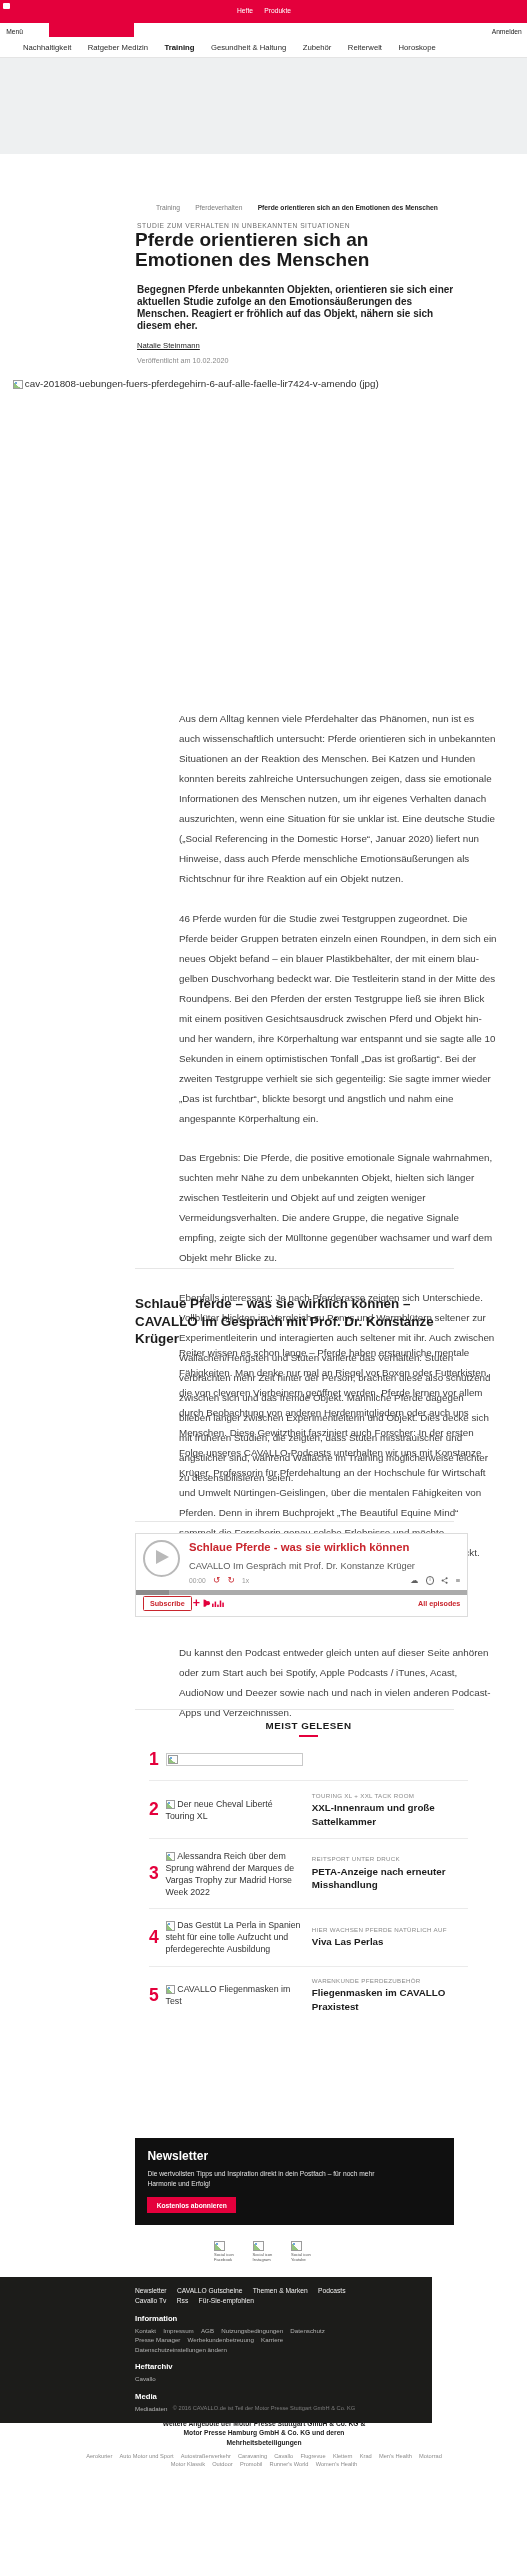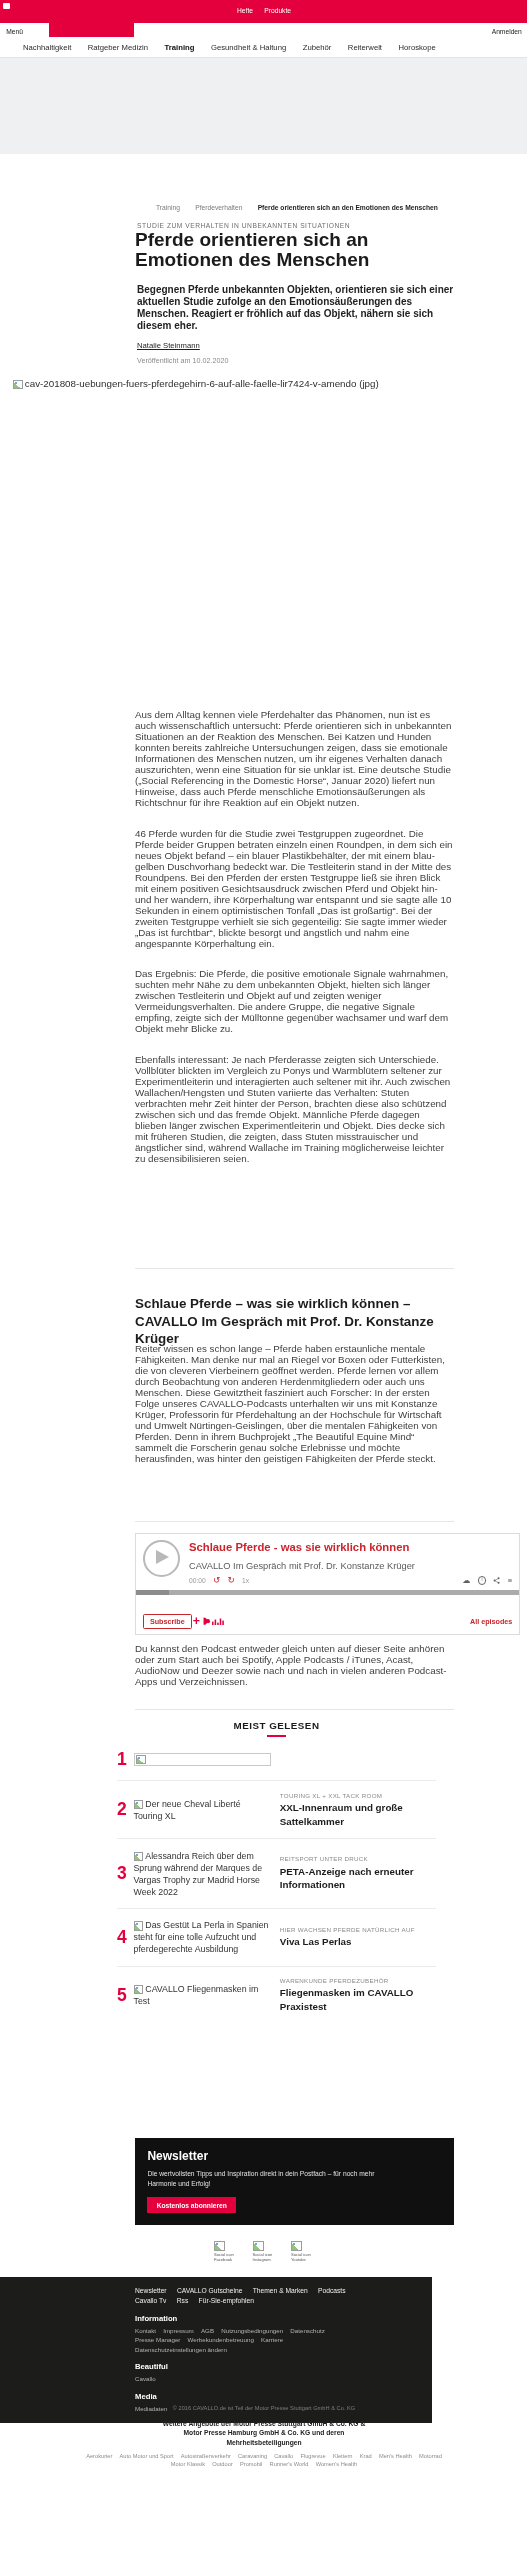--- a/index.html
+++ b/index.html
@@ -40,55 +40,55 @@
   .pubdate{position:absolute;top:356px;left:137px;font-size:7.2px;color:#8b8b8b;}
 
   
   .bimg{display:inline-block;width:7.7px;height:7.2px;border:0.5px solid #9c9c9c;background-color:#fdfdfd;
         background-image:radial-gradient(circle at 2.1px 2.1px,#6fa8dc 0 1px,transparent 1.3px),
         linear-gradient(to top right,#93c47d 38%,transparent 39%);
         vertical-align:middle;margin-right:2.1px;flex:0 0 auto;}
   .hero{position:absolute;top:378px;left:13px;width:502px;font-size:9.8px;color:#2f2f2f;}
 
   
-  .body-copy{font-size:9.8px;line-height:11px;color:#3f3f3f;}
+  .body-copy{font-size:9.8px;line-height:20px;color:#3f3f3f;margin-left:44px;}
   .body-copy p{margin:0 0 19.6px 0;}
   .sec-body1{position:absolute;top:709px;left:135px;width:319px;}
   .hr{position:absolute;left:135px;width:319px;border-top:0.5px solid #e6e6e6;height:0;}
   .hr1{top:1268px;} .hr2{top:1521px;} .hr3{top:1709px;}
   .subheading{position:absolute;top:1295px;left:135px;width:322px;font-size:13.4px;line-height:17.5px;font-weight:bold;color:#1d1d1d;}
   .sec-p5{position:absolute;top:1343px;left:135px;width:319px;}
   .sec-p6{position:absolute;top:1643px;left:135px;width:319px;}
 
   
-  .pod-card{position:absolute;top:1533px;left:135px;width:385px;box-sizing:border-box;border:0.5px solid #dcdcdc;background:#fff;padding:6.2px 6.7px 5.2px 6.7px;}
+  .pod-card{position:absolute;top:1533px;left:135px;width:333px;box-sizing:border-box;border:0.5px solid #dcdcdc;background:#fff;padding:6.2px 6.7px 5.2px 6.7px;}
   .pod-top{display:flex;}
   .pod-play{width:37px;height:37px;border:2.6px solid #b9b9b9;border-radius:50%;box-sizing:border-box;position:relative;flex:0 0 auto;}
   .pod-play .tri{position:absolute;left:11.3px;top:8.2px;width:0;height:0;border-left:13.4px solid #b9b9b9;border-top:7.7px solid transparent;border-bottom:7.7px solid transparent;}
   .pod-main{padding-left:9.3px;flex:1;}
   .pod-title{font-size:11.3px;font-weight:bold;color:#c9252d;margin-top:1px;}
   .pod-sub{font-size:9.3px;color:#5a5a5a;margin-top:8px;}
   .pod-controls{display:flex;align-items:center;gap:7.2px;margin-top:4.1px;font-size:6.7px;color:#999;}
   .ctl-rew::before{content:"↺";color:#c9252d;font-size:8.8px;}
   .ctl-fwd::before{content:"↻";color:#c9252d;font-size:8.8px;}
   .ctl-cloud::before{content:"☁";color:#616161;font-size:8.2px;}
   .ctl-info{display:inline-block;width:6.7px;height:6.7px;border:0.5px solid #666;border-radius:50%;color:#666;font-size:4.6px;line-height:6.7px;text-align:center;}
   .ctl-info::before{content:"i";}
   .ctl-list::before{content:"≡";color:#616161;font-size:7.7px;}
   .ctl-spacer{flex:1;}
   .pod-progress{height:4.1px;background:#ababab;margin:5.2px -6.7px 0 -6.7px;position:relative;}
   .pod-buffer{position:absolute;left:0;top:0;height:4.1px;width:33px;background:#8c8c8c;}
-  .pod-bottom{display:flex;align-items:center;gap:1px;padding-top:19px;}
+  .pod-bottom{display:flex;align-items:center;gap:1px;padding-top:1px;}
   .sub-btn{border:0.5px solid #c9252d;color:#c9252d;font-size:7.2px;font-weight:bold;padding:2.1px 6.2px;border-radius:1.5px;background:#fff;}
   .plus-ic{color:#e2003c;font-size:12.4px;font-weight:bold;line-height:10.3px;}
   .plus-ic::before{content:"+";}
   .all-eps{margin-left:auto;color:#c9252d;font-size:7.2px;font-weight:bold;}
 
   
-  .most-read{position:absolute;top:1720px;left:117px;width:319px;}
+  .most-read{position:absolute;top:1720px;left:149px;width:319px;}
   .mr-head{text-align:center;font-size:9.8px;font-weight:bold;letter-spacing:0.5px;color:#1b1b1b;}
   .mr-underline{width:18.5px;height:2.1px;background:#e4003c;margin:3.6px auto 2.1px auto;}
   .mr-item{display:flex;align-items:center;padding:10.3px 0;border-bottom:0.5px solid #ebebeb;}
   .mr-item:last-child{border-bottom:none;}
   .mr-num{width:16.5px;flex:0 0 auto;font-size:17.5px;font-weight:bold;color:#e4003c;}
   .mr-media{width:137px;flex:0 0 auto;font-size:8.8px;line-height:12px;color:#333;}
   .mr-media .frame{border:0.5px solid #c9c9c9;height:11.3px;display:flex;align-items:center;padding-left:1.5px;}
   .mr-text{padding-left:9.3px;}
   .mr-kicker{font-size:6.2px;letter-spacing:0.3px;color:#8a8a8a;margin-bottom:2.6px;}
   .mr-title{font-size:9.8px;line-height:13.4px;font-weight:bold;color:#1d1d1d;}
@@ -253,21 +253,21 @@
       </div>
     </div>
 
     <div class="mr-item">
       <div class="mr-num">3</div>
       <div class="mr-media">
         <span class="bimg"></span><span>Alessandra Reich über dem Sprung während der Marques de Vargas Trophy zur Madrid Horse Week 2022</span>
       </div>
       <div class="mr-text">
         <div class="mr-kicker">REITSPORT UNTER DRUCK</div>
-        <div class="mr-title">PETA-Anzeige nach erneuter Informationen</div>
+        <div class="mr-title">PETA-Anzeige nach erneuter Misshandlung</div>
       </div>
     </div>
 
     <div class="mr-item">
       <div class="mr-num">4</div>
       <div class="mr-media">
         <span class="bimg"></span><span>Das Gestüt La Perla in Spanien steht für eine tolle Aufzucht und pferdegerechte Ausbildung</span>
       </div>
       <div class="mr-text">
         <div class="mr-kicker">HIER WACHSEN PFERDE NATÜRLICH AUF</div>
@@ -314,21 +314,21 @@
       <a>Kontakt</a>
       <a>Impressum</a>
       <a>AGB</a>
       <a>Nutzungsbedingungen</a>
       <a>Datenschutz</a>
       <a>Presse Manager</a>
       <a>Werbekundenbetreuung</a>
       <a>Karriere</a>
       <a>Datenschutzeinstellungen ändern</a>
     </div>
-    <div class="df-head">Beautiful</div>
+    <div class="df-head">Heftarchiv</div>
     <div class="df-links">
       <a>Cavallo</a>
     </div>
     <div class="df-head">Media</div>
     <div class="df-links">
       <a>Mediadaten</a>
     </div>
   </div>
 
   <div class="bottom">

